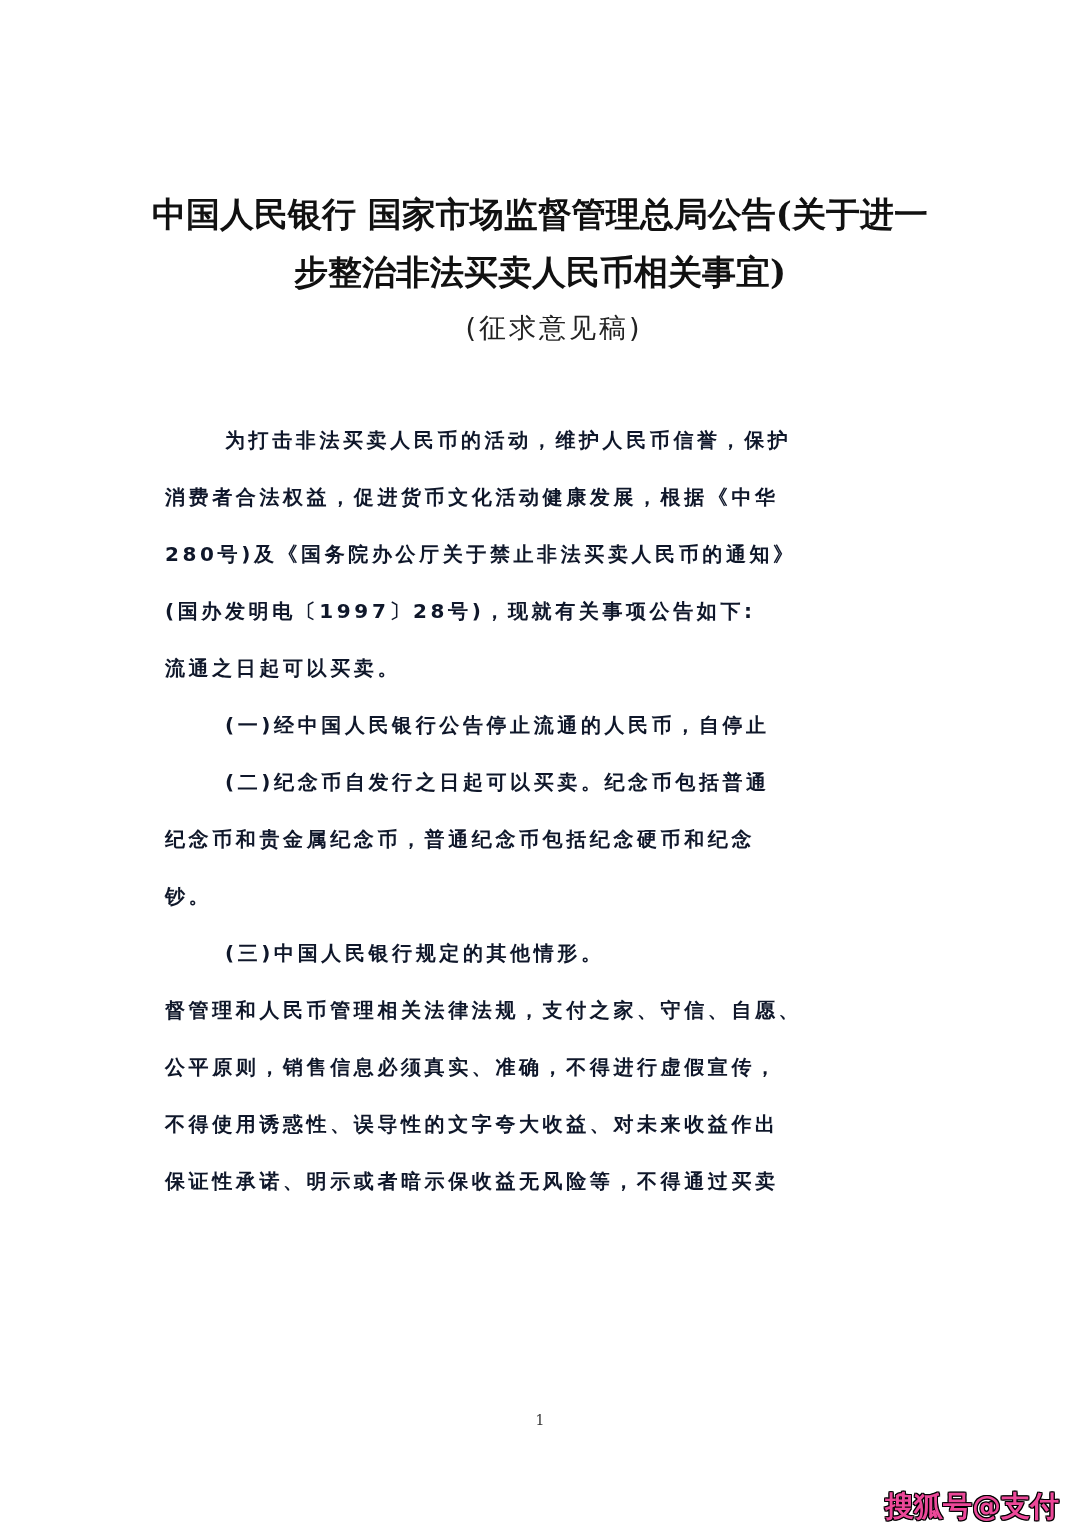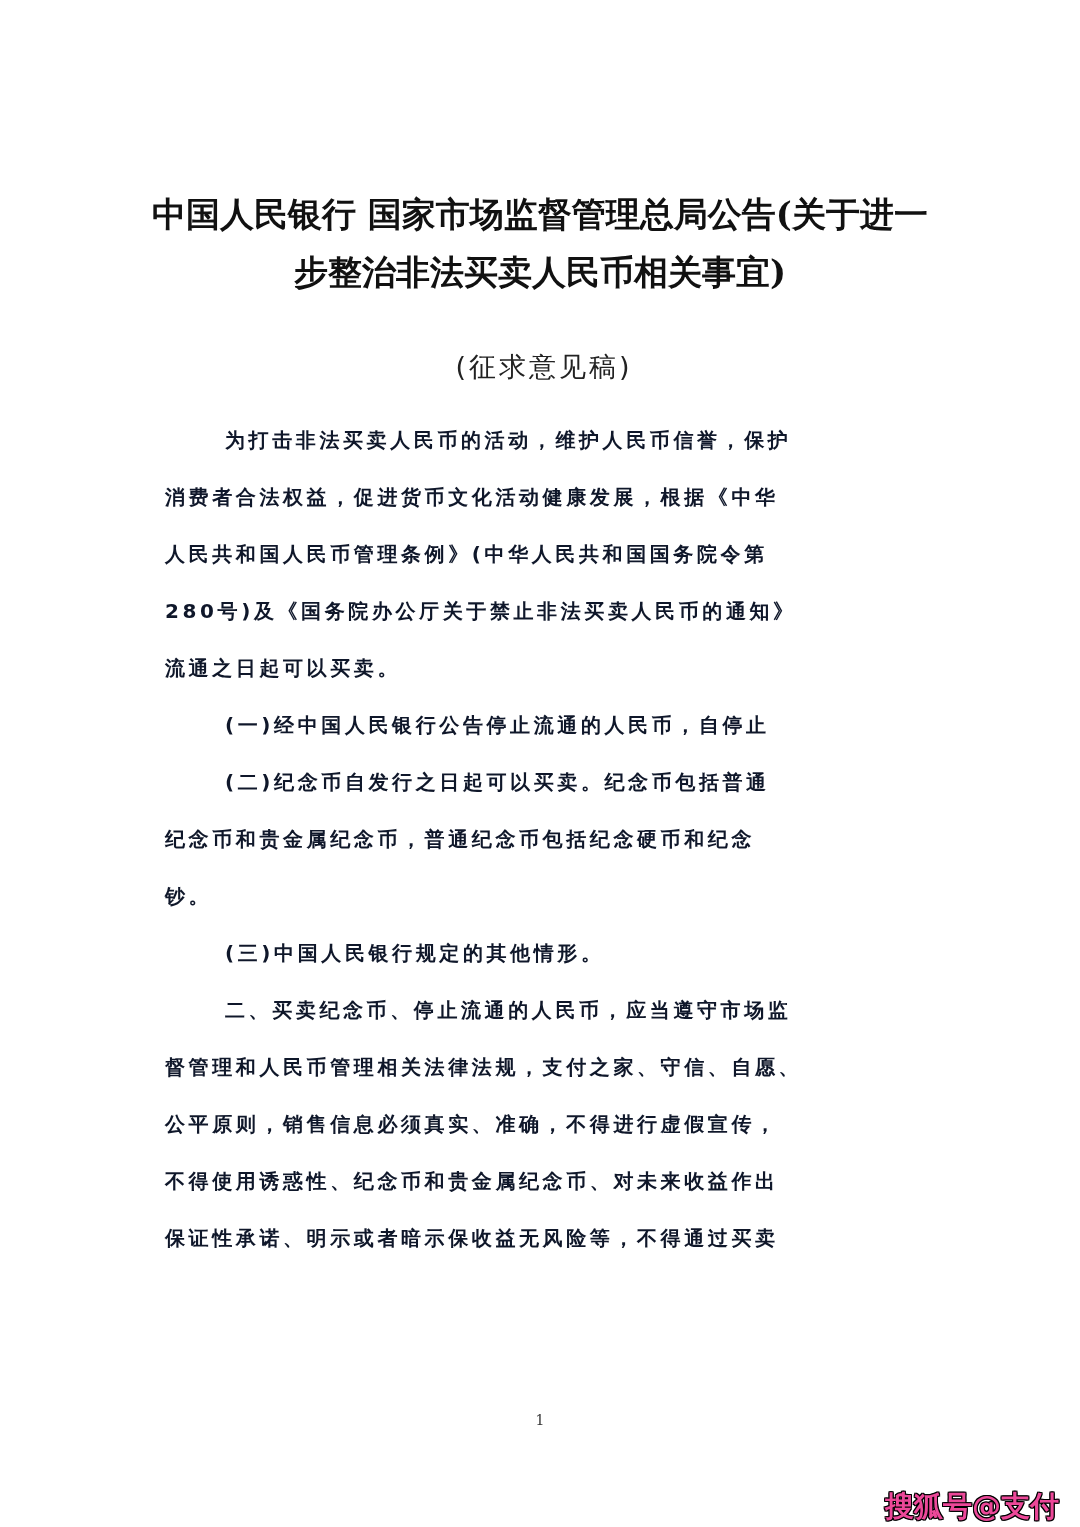--- a/index.html
+++ b/index.html
@@ -30,29 +30,28 @@
       font-weight: bold;
       font-size: 34px;
       letter-spacing: 0px;
       color: #111;
       white-space: nowrap;
     }
     .title.l1 { top: 192px; }
     .title.l2 { top: 250px; }
     .subtitle {
       position: absolute;
-      left: 154px;
+      left: 164px;
       width: 780px;
       top: 310px;
       text-align: center;
       font-family: "DejaVu Sans", "Liberation Sans", sans-serif;
       font-size: 27px;
       letter-spacing: 3px;
       color: #222;
-      margin-top: 39px;
     }
     .body-text {
       position: absolute;
       left: 165px;
       width: 752px;
       top: 412px;
       font-family: "DejaVu Sans", "Liberation Sans", sans-serif;
       font-size: 20px;
       line-height: 57px;
       letter-spacing: 3.6px;
@@ -93,30 +92,29 @@
 <body>
 
 <div class="page">
   <div class="title l1">中国人民银行 国家市场监督管理总局公告(关于进一</div>
   <div class="title l2">步整治非法买卖人民币相关事宜)</div>
   <div class="subtitle">(征求意见稿)</div>
 
   <div class="body-text">
     <span class="line indent">为打击非法买卖人民币的活动，维护人民币信誉，保护</span>
     <span class="line">消费者合法权益，促进货币文化活动健康发展，根据《中华</span>
-    <span class="line">人民共和国人民币管理条例》(中华人民共和国国务院令第</span>
     <span class="line">280号)及《国务院办公厅关于禁止非法买卖人民币的通知》</span>
+    <span class="line">(国办发明电〔1997〕28号)，现就有关事项公告如下:</span>
     <span class="line">流通之日起可以买卖。</span>
     <span class="line indent">(一)经中国人民银行公告停止流通的人民币，自停止</span>
     <span class="line indent">(二)纪念币自发行之日起可以买卖。纪念币包括普通</span>
     <span class="line">纪念币和贵金属纪念币，普通纪念币包括纪念硬币和纪念</span>
     <span class="line">钞。</span>
     <span class="line indent">(三)中国人民银行规定的其他情形。</span>
-    <span class="line indent">二、买卖纪念币、停止流通的人民币，应当遵守市场监</span>
     <span class="line">督管理和人民币管理相关法律法规，支付之家、守信、自愿、</span>
     <span class="line">公平原则，销售信息必须真实、准确，不得进行虚假宣传，</span>
-    <span class="line">不得使用诱惑性、纪念币和贵金属纪念币、对未来收益作出</span>
+    <span class="line">不得使用诱惑性、误导性的文字夸大收益、对未来收益作出</span>
     <span class="line">保证性承诺、明示或者暗示保收益无风险等，不得通过买卖</span>
   </div>
 
   <div class="page-number">1</div>
   <div class="watermark">搜狐号@支付之家</div>
 </div>
 
 </body></html>

